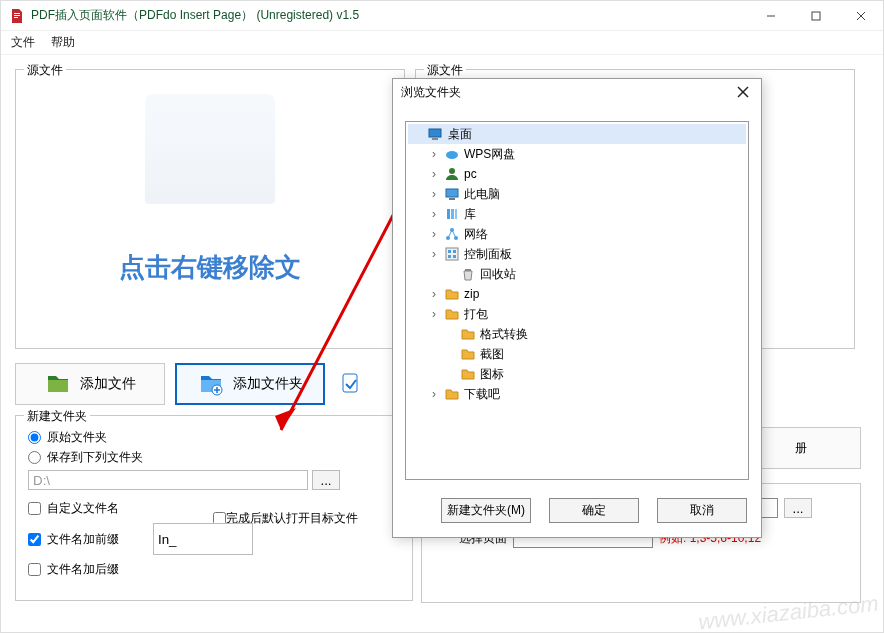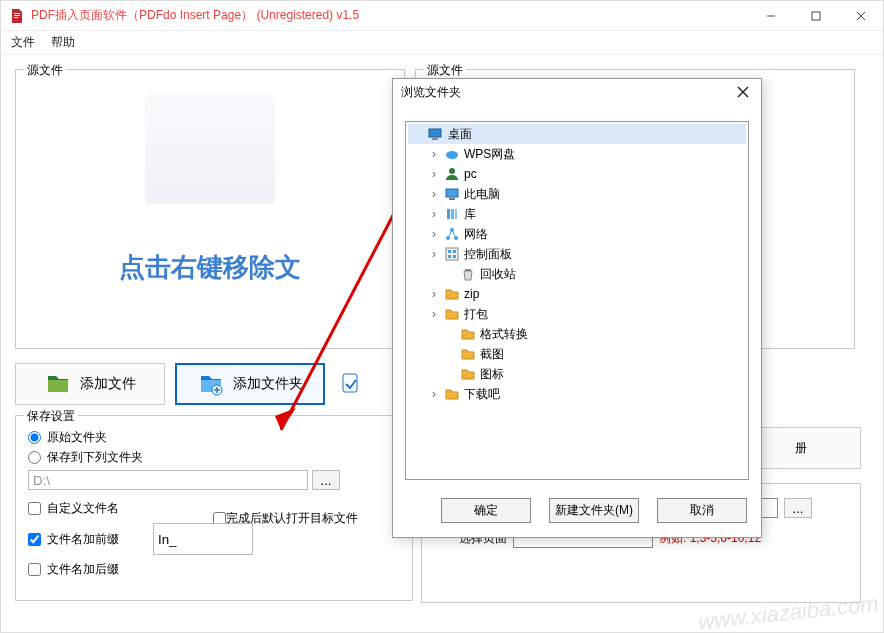--- a/index.html
+++ b/index.html
@@ -10,21 +10,21 @@
     width: 884px;
     height: 633px;
     overflow: hidden;
     position: relative;
   }
   .window { width: 884px; height: 633px; border: 1px solid #ddd; background: #fff; }
   .titlebar {
     height: 30px; display: flex; align-items: center; justify-content: space-between;
     padding: 0 0 0 8px; border-bottom: 1px solid #eee;
   }
-  .title-left { display: flex; align-items: center; gap: 6px; color: #ef4444; }
+  .title-left { display: flex; align-items: center; gap: 6px; color: #14532d; }
   .app-icon { width: 16px; height: 16px; display: inline-block; }
   .winbtns { display: flex; }
   .winbtn { width: 45px; height: 30px; display: flex; align-items: center; justify-content: center; color: #555; }
   .menubar { height: 24px; display: flex; align-items: center; padding: 0 10px; gap: 16px; color: #222; border-bottom: 1px solid #f0f0f0;}
   .content { position: relative; padding: 14px 14px 0 14px; height: calc(100% - 56px); }
   .top-row { display: flex; gap: 0; }
   .groupbox {
     border: 1px solid #c9c9c9; position: relative; background: #fff;
   }
   .groupbox .legend {
@@ -186,21 +186,21 @@
         </span>
       </div>
     </div>
 
     <div class="open-after">
       <input type="checkbox" style="">
       <span>完成后默认打开目标文件</span>
     </div>
 
     <div class="save-group">
-      <div class="legend">保存设置</div>
+      <div class="legend">新建文件夹</div>
       <div class="radio-row">
         <input type="radio" name="dest" checked="" style="">
         <span>原始文件夹</span>
       </div>
       <div class="radio-row">
         <input type="radio" name="dest" style="">
         <span>保存到下列文件夹</span>
       </div>
       <div style="display:flex;gap:4px;margin:4px 0 10px 0;">
         <input class="path-input" value="D:\" style="">
@@ -395,17 +395,17 @@
         <span class="expander">›</span>
         <span class="ticon">
           <svg width="16" height="16">
             <path d="M2 4h5l1 2h6v7H2z" fill="#f0b43c" stroke="#c78b1f"></path>
           </svg>
         </span>
         <span>下载吧</span>
       </div>
     </div>
   <div class="dlg-btns">
+    <div class="dlg-btn">新建文件夹(M)</div>
     <div class="dlg-btn">确定</div>
-    <div class="dlg-btn">新建文件夹(M)</div>
     <div class="dlg-btn">取消</div>
   </div>
 </div>
 
 </body></html>

